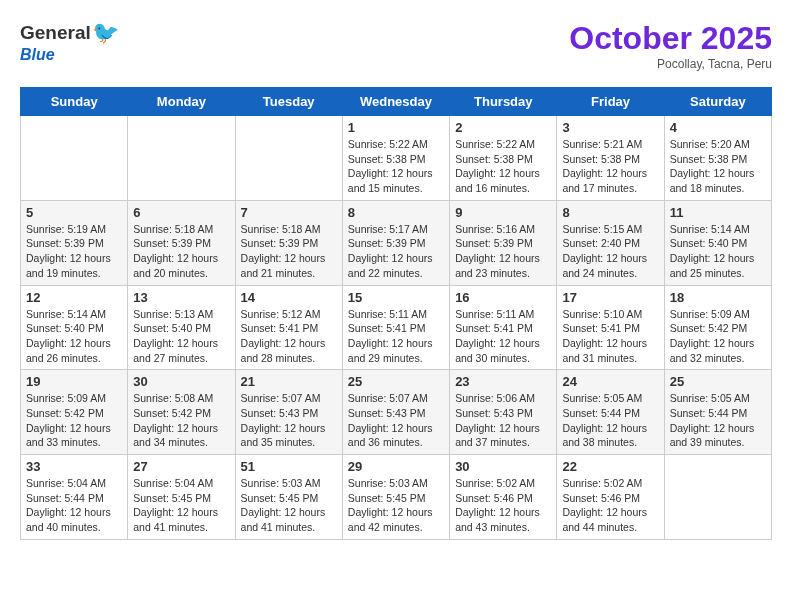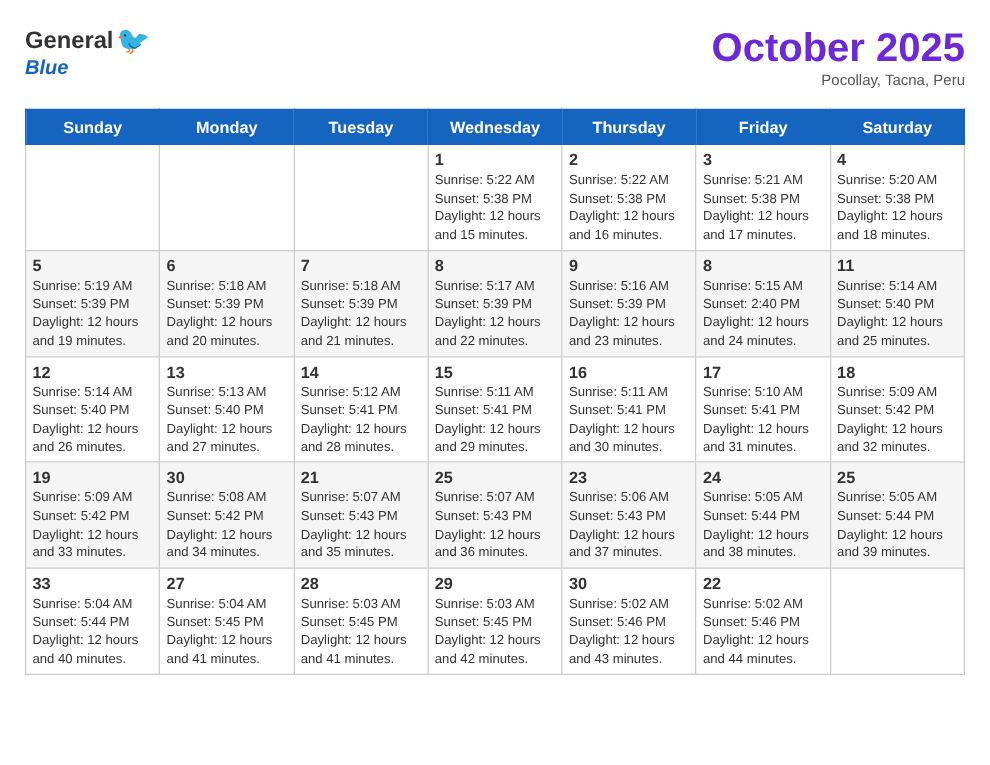--- a/index.html
+++ b/index.html
@@ -295,21 +295,21 @@
 Sunset: 5:44 PM
 Daylight: 12 hours and 40 minutes.</div>
         </td>
         <td>
           <span class="day-number">27</span>
           <div class="day-info">Sunrise: 5:04 AM
 Sunset: 5:45 PM
 Daylight: 12 hours and 41 minutes.</div>
         </td>
         <td>
-          <span class="day-number">28</span>
+          <span class="day-number">51</span>
           <div class="day-info">Sunrise: 5:03 AM
 Sunset: 5:45 PM
 Daylight: 12 hours and 41 minutes.</div>
         </td>
         <td>
           <span class="day-number">29</span>
           <div class="day-info">Sunrise: 5:03 AM
 Sunset: 5:45 PM
 Daylight: 12 hours and 42 minutes.</div>
         </td>

